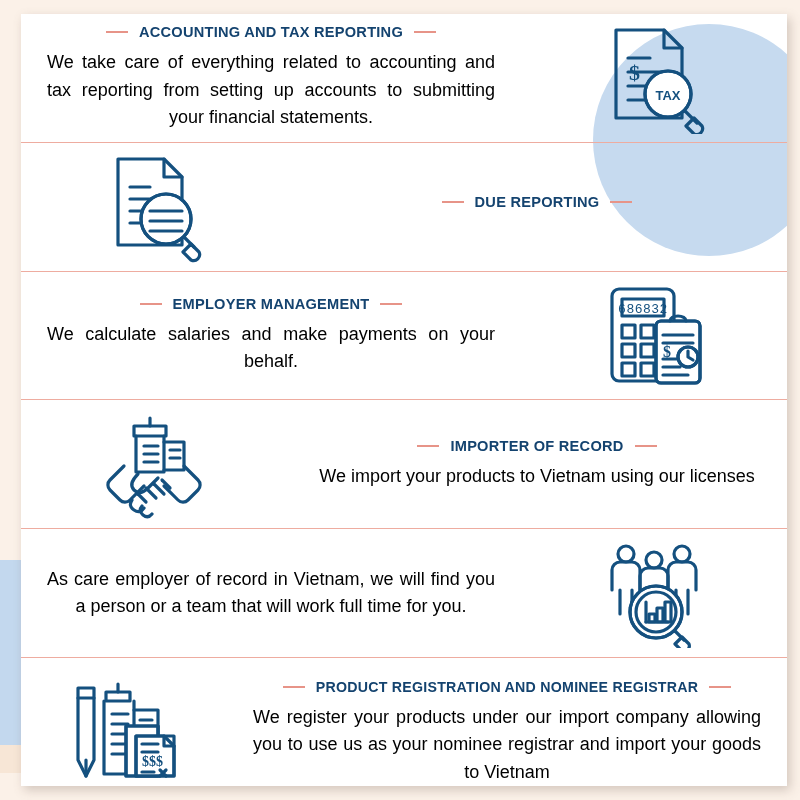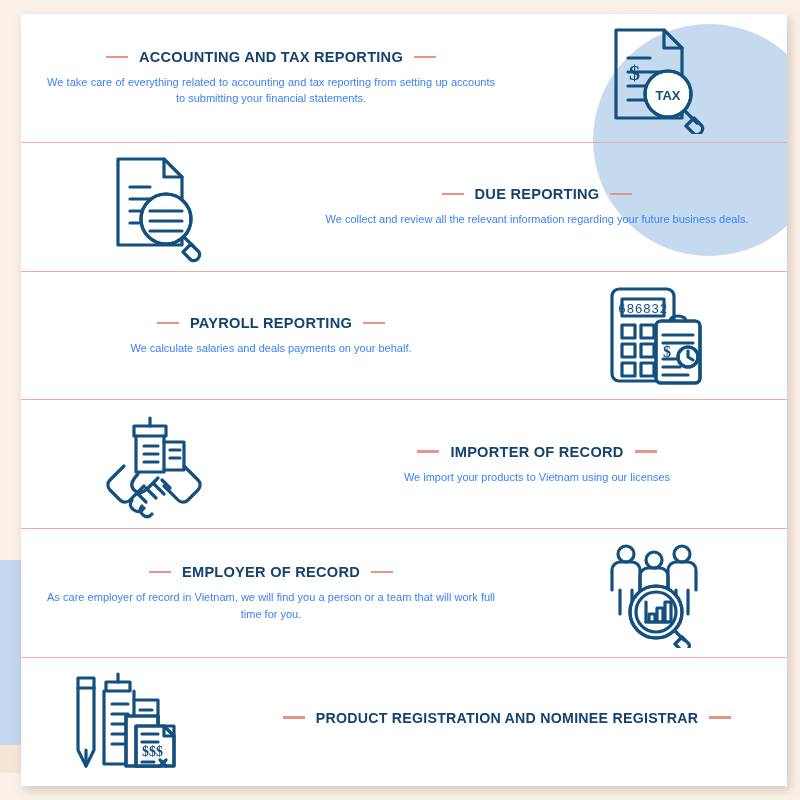--- a/index.html
+++ b/index.html
@@ -71,21 +71,21 @@
     height: 100%;
   }
   .row {
     position: relative;
     display: flex;
     align-items: center;
     flex: 1 1 0;
     border-bottom: 1.4px solid #eeaca0;
     box-sizing: border-box;
   }
-  .row:last-child { border-bottom: none; }
+  .row:last-child { border-bottom: none; align-items: flex-end; }
   .row.reverse { flex-direction: row-reverse; }
 
   .row-text {
     flex: 0 0 500px;
     box-sizing: border-box;
     padding: 0 26px;
     text-align: center;
   }
   .row-icon {
     flex: 1 1 auto;
@@ -114,22 +114,22 @@
     font-size: 14.6px;
     font-weight: bold;
     letter-spacing: 0.25px;
     white-space: nowrap;
   }
   .row.wide .row-text { flex: 0 0 560px; }
   .row.wide .heading .htext { font-size: 14.2px; }
 
   
   .body-copy {
-    color: #3b82f6;
-    font-size: 11px;
+    color: #000000;
+    font-size: 18px;
     line-height: 1.52;
     margin: 0;
     text-align: center;
   }
   .body-copy.justified {
     text-align: justify;
     text-align-last: center;
   }
 
   
@@ -177,21 +177,20 @@
         </div>
       </div>
 
       <div class="row reverse">
         <div class="row-text">
           <div class="heading">
             <span class="dash"></span>
             <span class="htext">DUE REPORTING</span>
             <span class="dash"></span>
           </div>
-          <p class="body-copy">We collect and review all the relevant information regarding your future business deals.</p>
         </div>
         <div class="row-icon">
           <span>
             <svg class="icon-svg" width="104" height="112" viewBox="0 0 104 112" fill="none" stroke="#14507f" stroke-width="3.2" stroke-linecap="round" stroke-linejoin="round">
               <path d="M16 8 H62 L80 26 V94 H16 Z"></path>
               <path d="M62 8 V26 H80"></path>
               <path d="M28 36 H48"></path>
               <path d="M28 48 H68"></path>
               <path d="M28 60 H48"></path>
               <path d="M28 72 H44"></path>
@@ -204,24 +203,24 @@
               <path d="M89 93 l8 8 a6 6 0 0 1 -8 8 l-8 -8 Z"></path>
             </svg>
           </span>
         </div>
       </div>
 
       <div class="row">
         <div class="row-text">
           <div class="heading">
             <span class="dash"></span>
-            <span class="htext">PAYROLL REPORTING</span>
-            <span class="dash"></span>
-          </div>
-          <p class="body-copy justified">We calculate salaries and deals payments on your behalf.</p>
+            <span class="htext">EMPLOYER MANAGEMENT</span>
+            <span class="dash"></span>
+          </div>
+          <p class="body-copy justified">We calculate salaries and make payments on your behalf.</p>
         </div>
         <div class="row-icon">
           <span>
             <svg class="icon-svg" width="108" height="110" viewBox="0 0 108 110" fill="none" stroke="#14507f" stroke-width="3.2" stroke-linecap="round" stroke-linejoin="round">
               <rect x="12" y="8" rx="7" ry="7" width="62" height="92"></rect>
               <rect x="22" y="18" width="42" height="17"></rect>
               <text x="43" y="32" text-anchor="middle" font-family="'Liberation Mono', monospace" font-size="13" letter-spacing="0.5" fill="#14507f" stroke="none">686832</text>
               <rect x="22" y="44" width="13" height="13"></rect>
               <rect x="41" y="44" width="13" height="13"></rect>
               <rect x="60" y="44" width="13" height="13"></rect>
@@ -276,25 +275,20 @@
               <path d="M64 72 l8 8"></path>
               <path d="M34 92 q-4 6 2 10 q6 4 10 -2"></path>
               <path d="M44 98 q-4 5 1 9 q5 4 9 -1"></path>
             </svg>
           </span>
         </div>
       </div>
 
       <div class="row">
         <div class="row-text">
-          <div class="heading">
-            <span class="dash"></span>
-            <span class="htext">EMPLOYER OF RECORD</span>
-            <span class="dash"></span>
-          </div>
           <p class="body-copy justified">As care employer of record in Vietnam, we will find you a person or a team that will work full time for you.</p>
         </div>
         <div class="row-icon">
           <span>
             <svg class="icon-svg" width="108" height="110" viewBox="0 0 108 110" fill="none" stroke="#14507f" stroke-width="3.2" stroke-linecap="round" stroke-linejoin="round">
               <circle cx="26" cy="16" r="8"></circle>
               <path d="M12 52 V32 a8 8 0 0 1 8 -8 h12 a8 8 0 0 1 8 8 v20"></path>
               <path d="M20 52 V76 M32 52 V76"></path>
               <circle cx="54" cy="22" r="8"></circle>
               <path d="M40 58 V38 a8 8 0 0 1 8 -8 h12 a8 8 0 0 1 8 8 v20"></path>
@@ -317,20 +311,21 @@
         </div>
       </div>
 
       <div class="row reverse wide">
         <div class="row-text">
           <div class="heading">
             <span class="dash"></span>
             <span class="htext">PRODUCT REGISTRATION AND NOMINEE REGISTRAR</span>
             <span class="dash"></span>
           </div>
+          <p class="body-copy justified">We register your products under our import company allowing you to use us as your nominee registrar and import your goods to Vietnam</p>
         </div>
         <div class="row-icon">
           <span>
             <svg class="icon-svg" width="112" height="108" viewBox="0 0 112 108" fill="none" stroke="#14507f" stroke-width="3.2" stroke-linecap="round" stroke-linejoin="round">
               <rect x="10" y="10" width="16" height="10"></rect>
               <path d="M10 20 V82 L18 98 L26 82 V20"></path>
               <path d="M18 82 V98"></path>
               <path d="M50 6 V14"></path>
               <rect x="38" y="14" width="24" height="9"></rect>
               <path d="M36 23 V96 H66 V23"></path>

